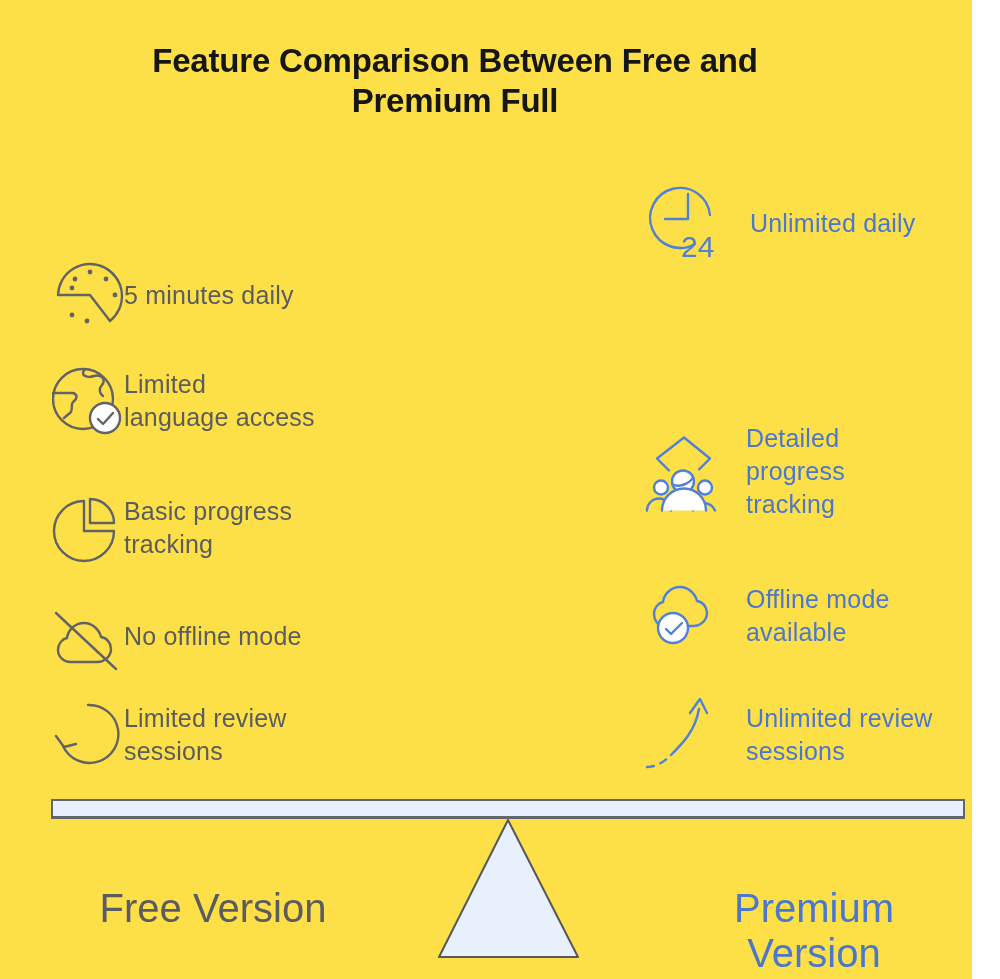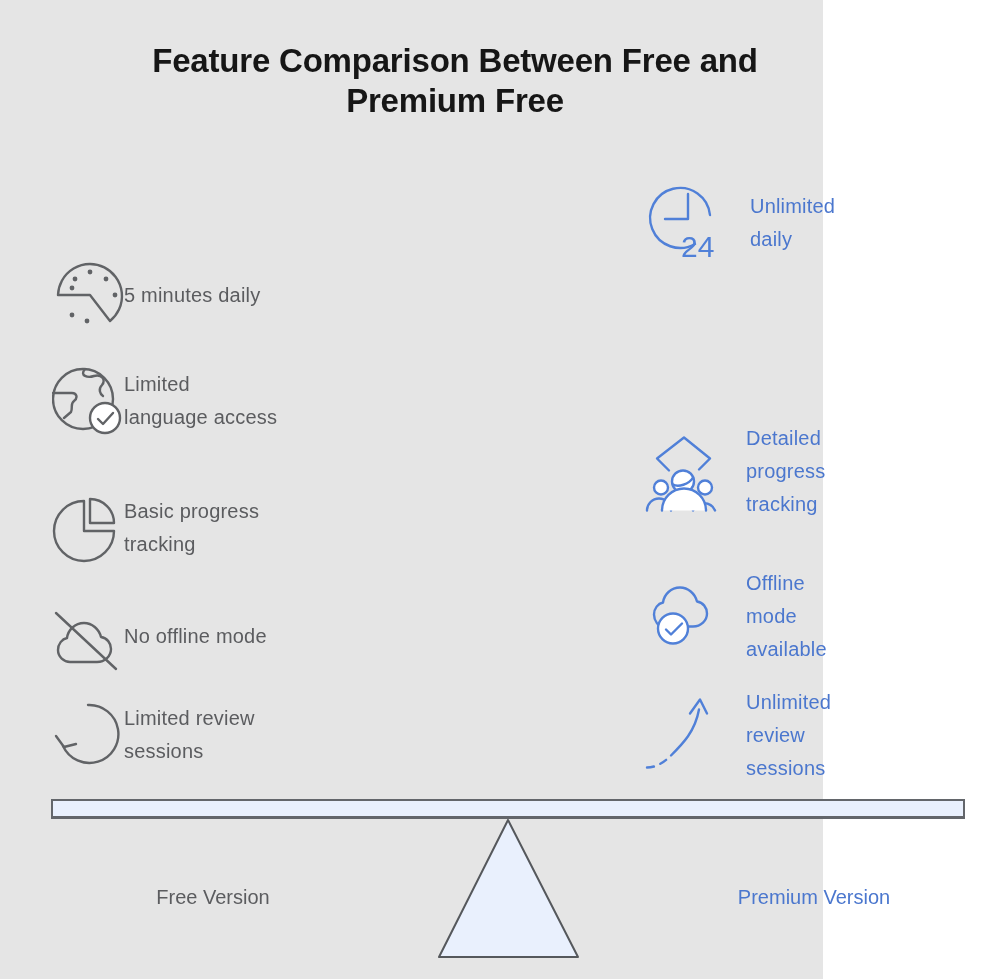--- a/index.html
+++ b/index.html
@@ -3,57 +3,57 @@
 <meta charset="utf-8">
 <style>
   :root{
     --gray-text:#5B5C5F; --gray-icon:#616366;
     --blue-text:#4B77CE; --blue-icon:#5080D8;
     --beam-fill:#E9F0FD; --beam-border:#63666B; --title-color:#161616;
   }
   *{margin:0;padding:0;box-sizing:border-box}
   html,body{width:1000px;height:979px;background:#ffffff;overflow:hidden;
     font-family:"Liberation Sans","DejaVu Sans",sans-serif;}
-  .stage{position:relative;width:823px;height:979px;background:#e5e5e5;}
+  .stage{position:relative;width:972px;height:979px;background:#fde047;}
 
   .title{position:absolute;left:55px;top:41px;width:800px;text-align:center;
     font-size:33px;font-weight:bold;line-height:40px;letter-spacing:-0.2px;
     color:var(--title-color);}
 
   .row{position:absolute;display:flex;align-items:center;transform:translateY(-50%);}
   .row .icon{flex:0 0 auto;display:block;}
-  .row .label{white-space:pre-line;font-size:20px;line-height:33px;letter-spacing:0.2px;}
+  .row .label{white-space:pre-line;font-size:25px;line-height:33px;letter-spacing:0.2px;}
   .row.left{left:52px;}
   .row.left .label{color:var(--gray-text);}
   .row.right{left:645px;gap:29px;}
   .row.right .label{color:var(--blue-text);}
 
   .icon svg{display:block;}
   .g-stroke{stroke:var(--gray-icon);fill:none;stroke-width:2.4;stroke-linecap:round;stroke-linejoin:round;}
   .b-stroke{stroke:var(--blue-icon);fill:none;stroke-width:2.4;stroke-linecap:round;stroke-linejoin:round;}
   .g-dot{fill:var(--gray-icon);stroke:none;}
   .whitefill{fill:#ffffff;}
   .num24{fill:var(--blue-icon);stroke:none;font-size:30px;font-family:"Liberation Sans",sans-serif;}
 
   .beam{position:absolute;left:51px;top:799px;width:914px;height:20px;
     background:var(--beam-fill);border:2px solid var(--beam-border);border-bottom-width:3px;}
   .fulcrum{position:absolute;left:437px;top:818px;}
 
-  .version-label{position:absolute;top:886px;width:300px;text-align:center;font-size:20px;}
+  .version-label{position:absolute;top:886px;width:300px;text-align:center;font-size:40px;}
   .version-label.free{left:63px;color:var(--gray-text);font-weight:normal;}
   .version-label.premium{left:664px;color:var(--blue-text);font-weight:normal;}
 </style>
 </head>
 <body>
 
 <div class="stage">
 
   <div class="title">
     <div>Feature Comparison Between Free and</div>
-    <div>Premium Free</div>
+    <div>Premium Full</div>
   </div>
 
   <div class="row left" style="top:295px">
     <span class="icon">
       <svg width="72" height="76" viewBox="0 0 72 76">
         <path class="g-stroke" d="M6,38 H38 L58,64 A32 32 0 1 0 6,38"></path>
         <circle class="g-dot" cx="23" cy="22" r="2.4"></circle>
           <circle class="g-dot" cx="38" cy="15" r="2.4"></circle>
         <circle class="g-dot" cx="54" cy="22" r="2.4"></circle>
           <circle class="g-dot" cx="63" cy="38" r="2.4"></circle>

